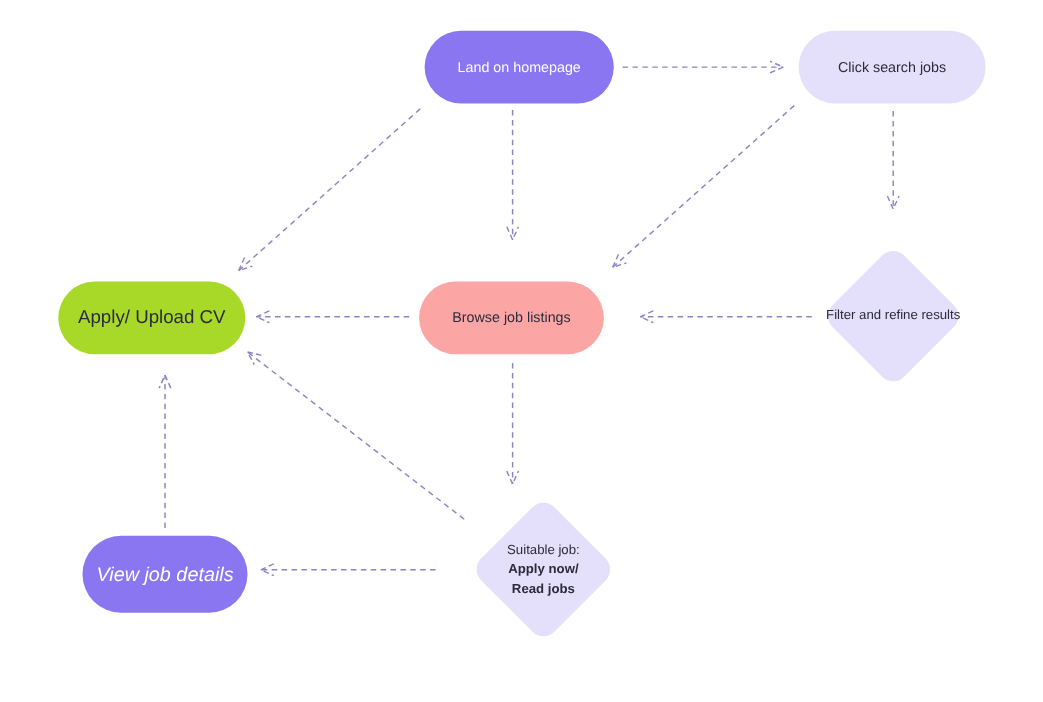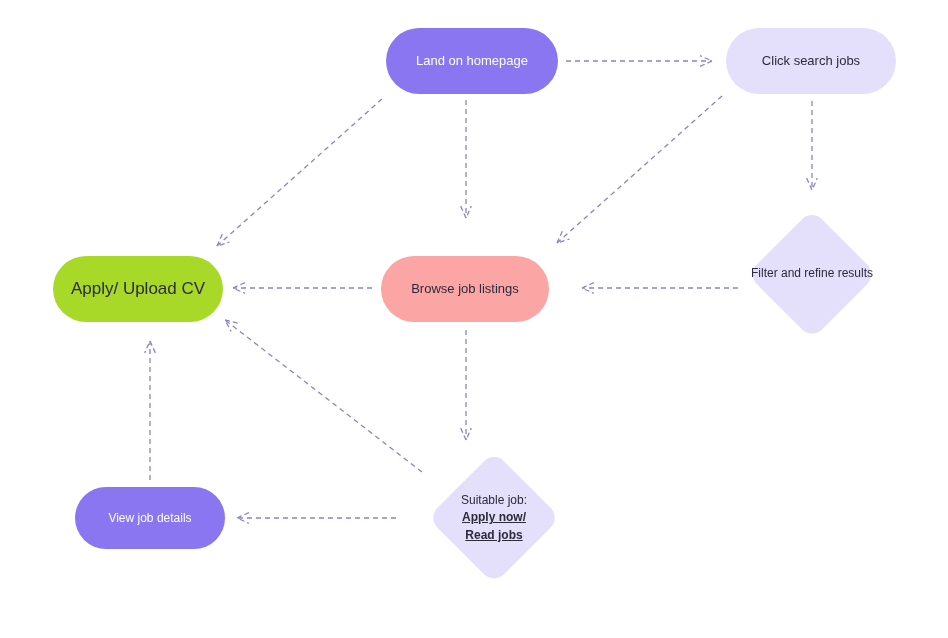--- a/index.html
+++ b/index.html
@@ -57,21 +57,20 @@
     transform: translate(-50%, -50%) rotate(45deg);
   }
   .diamond-label {
     position: relative;
     z-index: 2;
     text-align: center;
     line-height: 1.45;
   }
   .strong {
     font-weight: bold;
-    text-decoration: underline;
   }
 </style>
 </head>
 <body>
 
 <div id="canvas" style="background: rgb(255, 255, 255);">
 
   <svg id="edges" viewBox="0 0 948 638" xmlns="http://www.w3.org/2000/svg">
       <g>
         <line x1="566" y1="61" x2="712" y2="61" stroke="#8a84c4" stroke-width="1.3" stroke-dasharray="5 4"></line>
@@ -120,21 +119,21 @@
     </svg>
 
   <div class="node pill" id="node-land-on-homepage" style="left: 386px; top: 28px; width: 172px; height: 66px; font-size: 13px; color: rgb(255, 255, 255); background: rgb(138, 118, 240);">
     <span class="label">Land on homepage</span>
   </div>
 
   <div class="node pill" id="node-click-search-jobs" style="left: 726px; top: 28px; width: 170px; height: 66px; font-size: 13px; color: rgb(43, 43, 58); background: rgb(228, 223, 251);">
     <span class="label">Click search jobs</span>
   </div>
 
-  <div class="diamond-wrap" id="node-filter-and-refine-results" style="left: 748px; top: 204px; width: 128px; height: 140px; font-size: 12px; color: rgb(43, 43, 58);">
+  <div class="diamond-wrap" id="node-filter-and-refine-results" style="left: 748px; top: 217px; width: 128px; height: 140px; font-size: 12px; color: rgb(43, 43, 58);">
     <div class="diamond-shape" style="width: 91.52px; height: 91.52px; background: rgb(228, 223, 251);"></div>
     <div class="diamond-label">Filter
 and refine
 results</div>
   </div>
 
   <div class="node pill" id="node-browse-job-listings" style="left: 381px; top: 256px; width: 168px; height: 66px; font-size: 13px; color: rgb(43, 43, 58); background: #fca5a5;">
     <span class="label">Browse job listings</span>
   </div>
 
@@ -144,17 +143,17 @@
 
   <div class="diamond-wrap" id="node-suitable-job" style="left: 428px; top: 447px; width: 132px; height: 142px; font-size: 12px; color: rgb(43, 43, 58);">
     <div class="diamond-shape" style="width: 94.38px; height: 94.38px; background: rgb(228, 223, 251);"></div>
     <div class="diamond-label">
       <div>Suitable job:</div>
       <div class="strong">Apply now/</div>
       <div class="strong">Read jobs</div>
     </div>
   </div>
 
-  <div class="node pill" id="node-view-job-details" style="left: 75px; top: 487px; width: 150px; height: 62px; font-size: 12px; color: rgb(255, 255, 255); background: rgb(138, 118, 240);">
+  <div class="node pill" id="node-view-job-details" style="left: 75px; top: 487px; width: 150px; height: 70px; font-size: 18px; color: rgb(255, 255, 255); background: rgb(138, 118, 240); font-style: italic;">
     <span class="label">View job details</span>
   </div>
 
 </div>
 
 </body></html>

